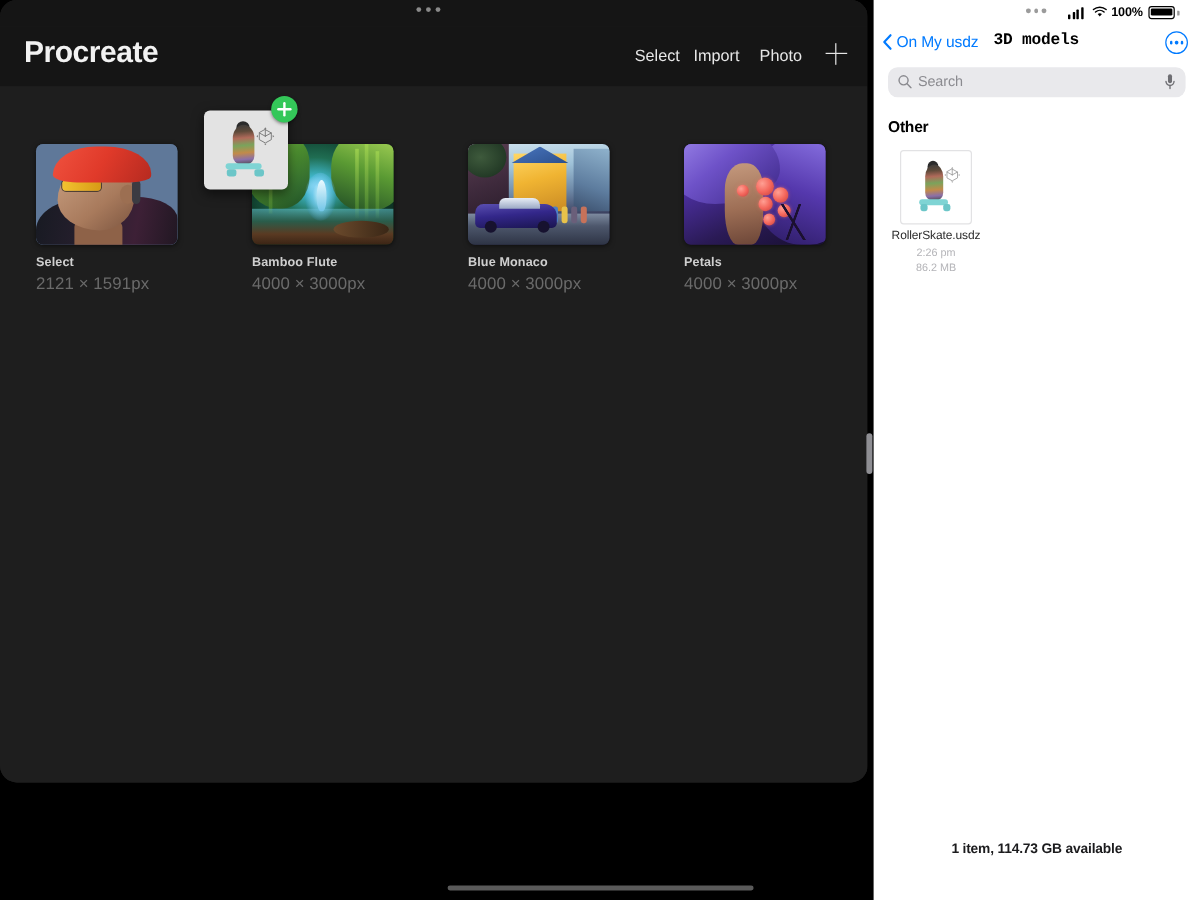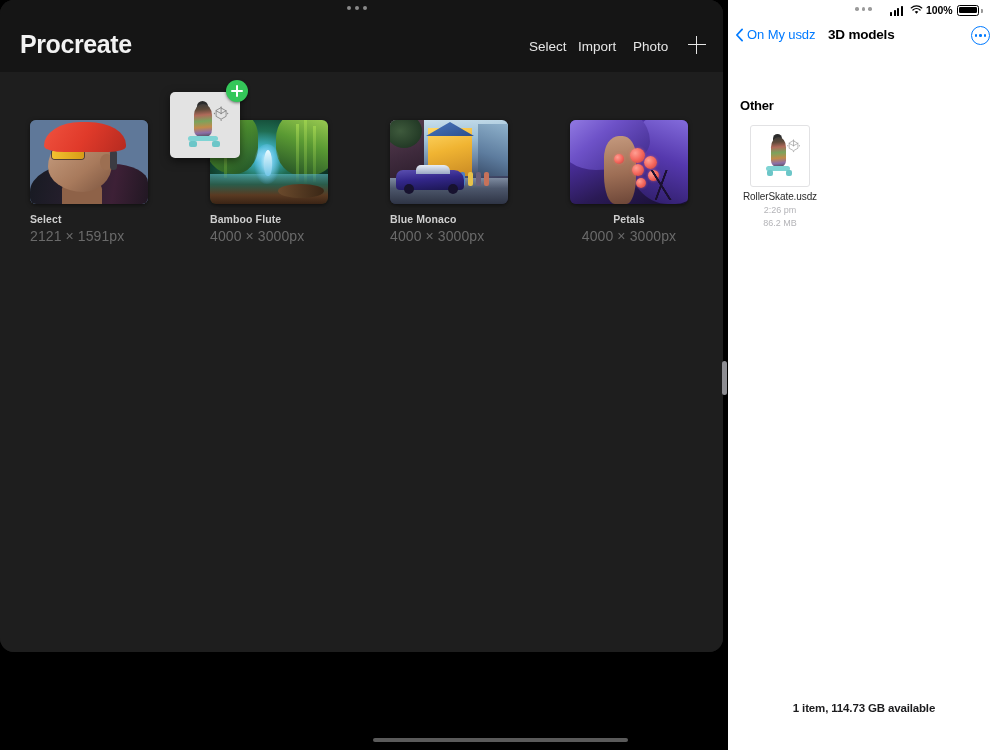--- a/index.html
+++ b/index.html
@@ -342,21 +342,21 @@
   }
   #back-chevron {
     position: absolute; left: 7px; top: 6px; width: 9px; height: 14px;
   }
   #back-label {
     position: absolute; left: 19px; top: 5px;
     font-size: 13px; color: #007aff; letter-spacing: -.1px;
   }
   #files-title {
     position: absolute; left: 100px; top: 5px;
-    font-size: 13.5px; font-weight: 700; color: #000; letter-spacing: -.2px;
+    font-size: 13.5px; font-weight: 700; color: #000; letter-spacing: -.2px; font-family: Liberation Mono, monospace;
   }
   #more-button {
     position: absolute; right: 10px; top: 4px;
     width: 19px; height: 19px; border-radius: 50%;
     border: 1.3px solid #007aff;
     display: flex; align-items: center; justify-content: center; gap: 2px;
   }
   #more-button i { width: 2.6px; height: 2.6px; border-radius: 50%; background: #007aff; }
 
   #search-bar {
@@ -478,21 +478,21 @@
           <div class="crowd" style="left:94px; background:#c7725a;"></div>
           <div class="car"></div>
           <div class="carTop"></div>
           <div class="wheel" style="left:14px;"></div>
           <div class="wheel" style="left:58px;"></div>
         </div>
         <div class="art-name">Blue Monaco</div>
         <div class="art-dims">4000 × 3000px</div>
       </div>
 
-      <div class="art-card" style="left:570px; top:48px;text-align:center;">
+      <div class="art-card" style="left:570px; top:48px;">
         <div class="art-thumb" id="thumb-petals">
           <div class="bg"></div>
           <div class="hairB"></div>
           <div class="hairA"></div>
           <div class="figure"></div>
           <div class="rose" style="left:60px; top:28px; width:15px; height:15px;"></div>
           <div class="rose" style="left:74px; top:36px; width:13px; height:13px;"></div>
           <div class="rose" style="left:62px; top:44px; width:12px; height:12px;"></div>
           <div class="rose" style="left:78px; top:50px; width:11px; height:11px;"></div>
           <div class="rose" style="left:44px; top:34px; width:10px; height:10px;"></div>
@@ -560,20 +560,32 @@
       </svg>
       <div id="back-label">On My usdz</div>
       <div id="files-title">3D models</div>
       <div id="more-button">
         <i></i>
         <i></i>
         <i></i>
       </div>
     </div>
 
+    <div id="search-bar">
+      <svg id="search-icon" viewBox="0 0 14 14">
+        <circle cx="5.8" cy="5.8" r="4.4" stroke="#8b8b90" stroke-width="1.4" fill="none"></circle>
+        <path d="M9.2 9.2 L13 13" stroke="#8b8b90" stroke-width="1.4" stroke-linecap="round"></path>
+      </svg>
+      <div id="search-placeholder">Search</div>
+      <svg id="mic-icon" viewBox="0 0 10 16">
+        <rect x="3.2" y="1" width="3.6" height="8" rx="1.8" fill="#6e6e73"></rect>
+        <path d="M1.4 7.2 a3.6 3.6 0 0 0 7.2 0" stroke="#6e6e73" stroke-width="1.2" fill="none" stroke-linecap="round"></path>
+        <path d="M5 10.8 L5 13.6" stroke="#6e6e73" stroke-width="1.2" stroke-linecap="round"></path>
+      </svg>
+    </div>
 
     <div id="section-other">Other</div>
 
     <div id="files-footer">1 item, 114.73 GB available</div>
   </div>
 
   <div id="file-item">
     <div id="file-thumb">
       <div class="usdz-art">
         <div class="hood"></div>

